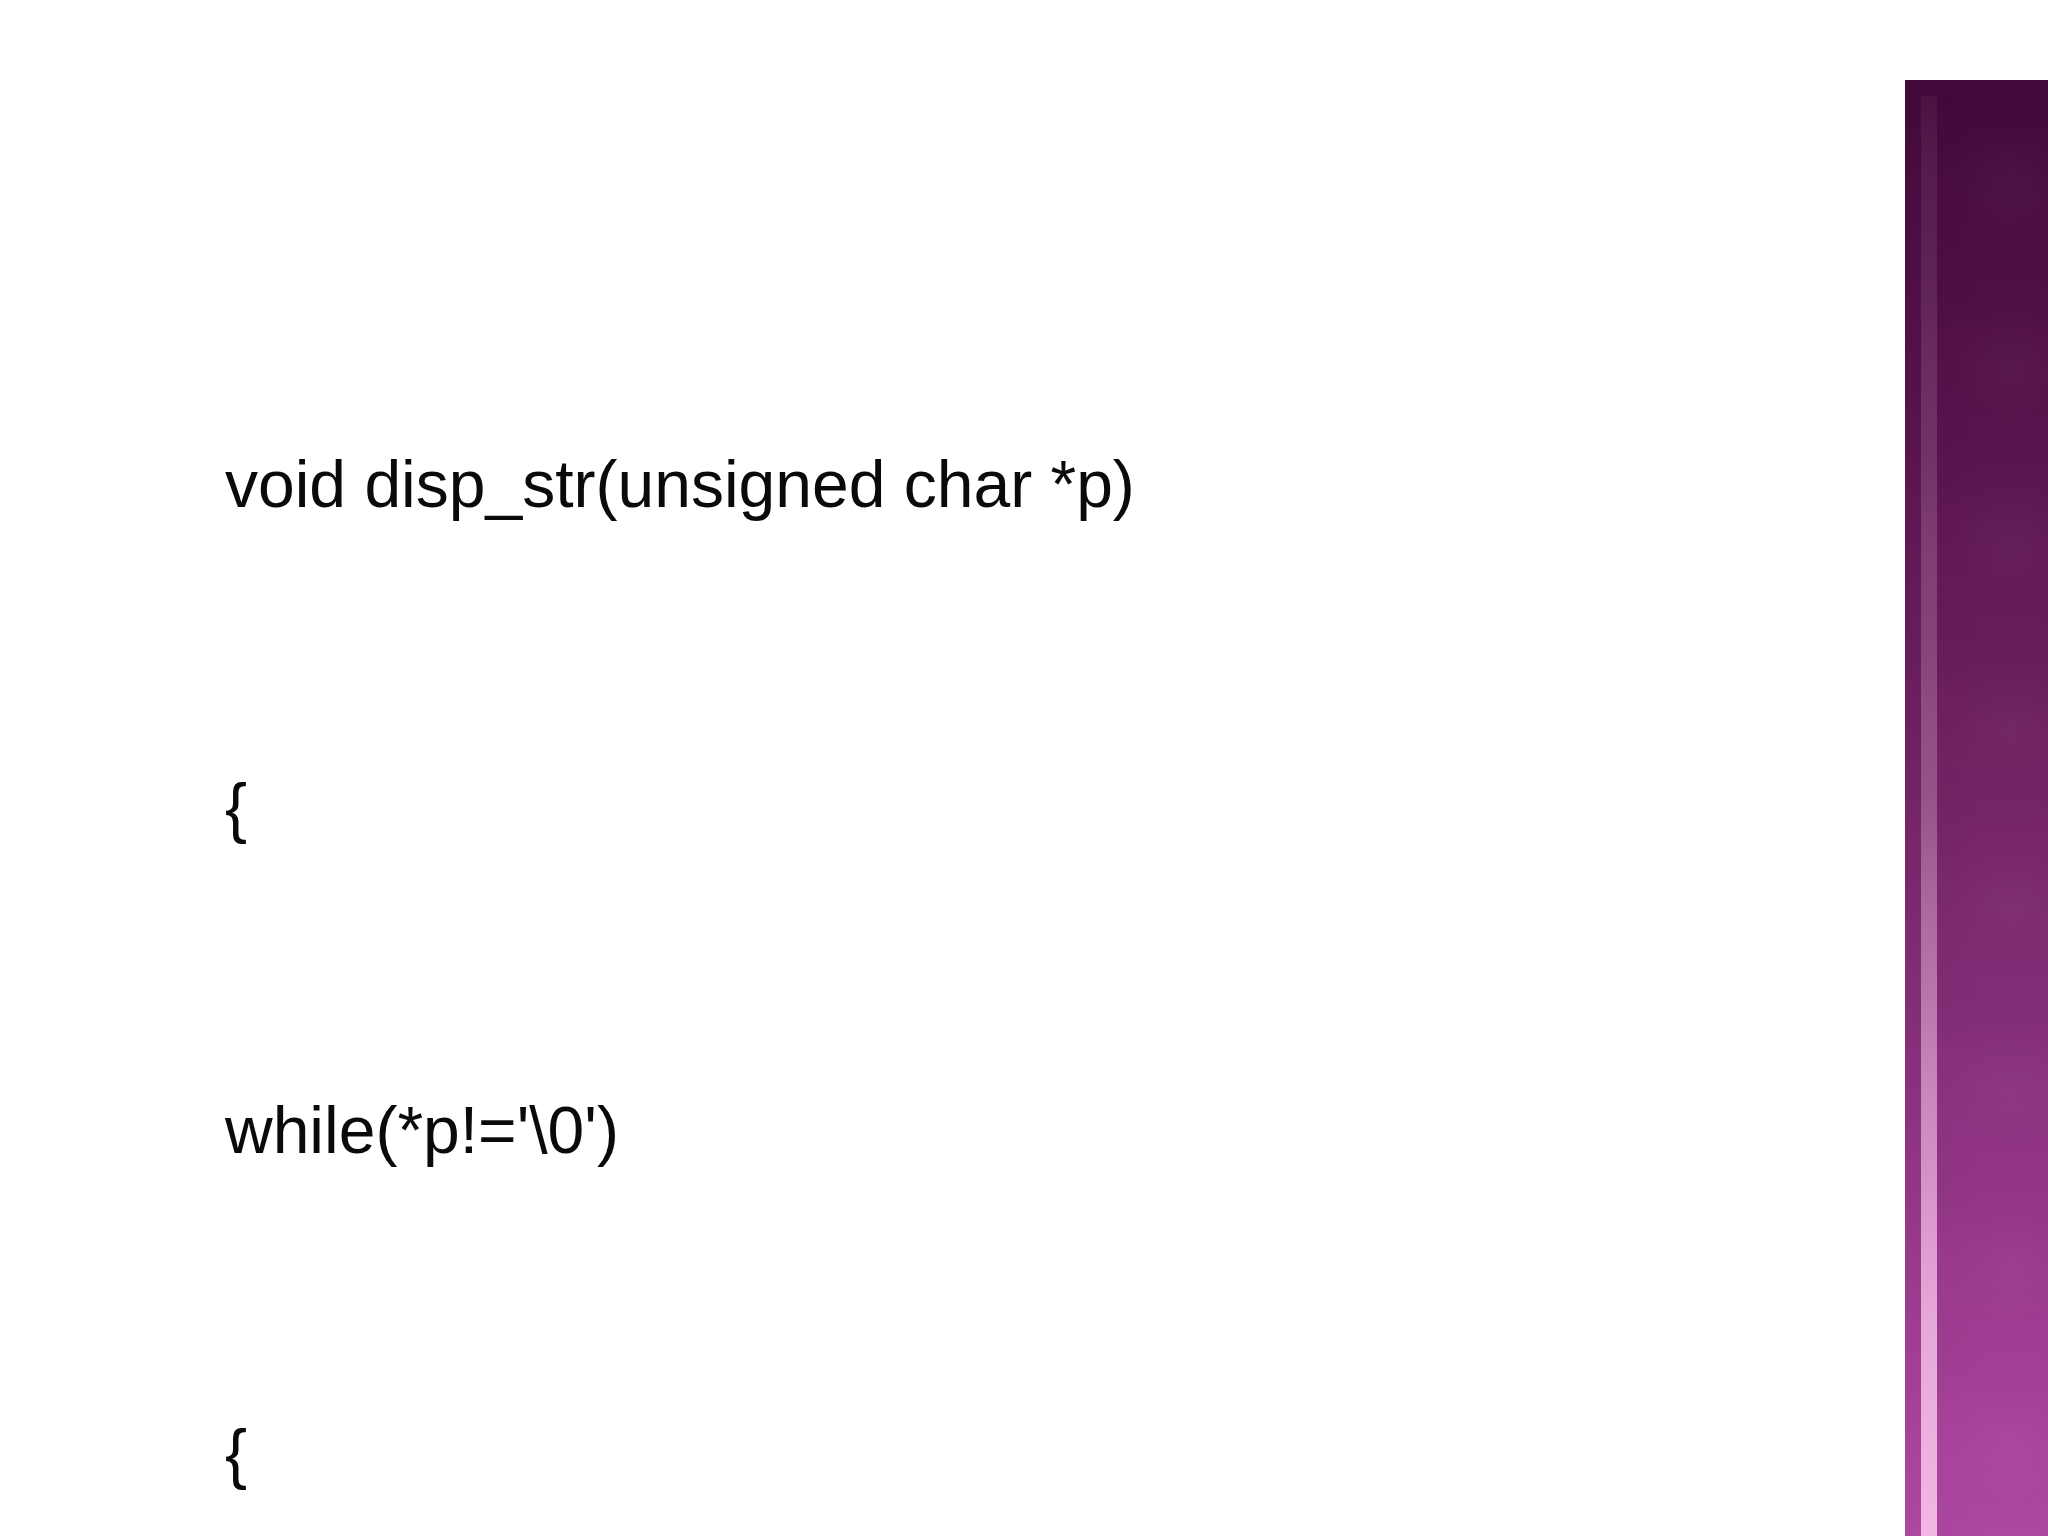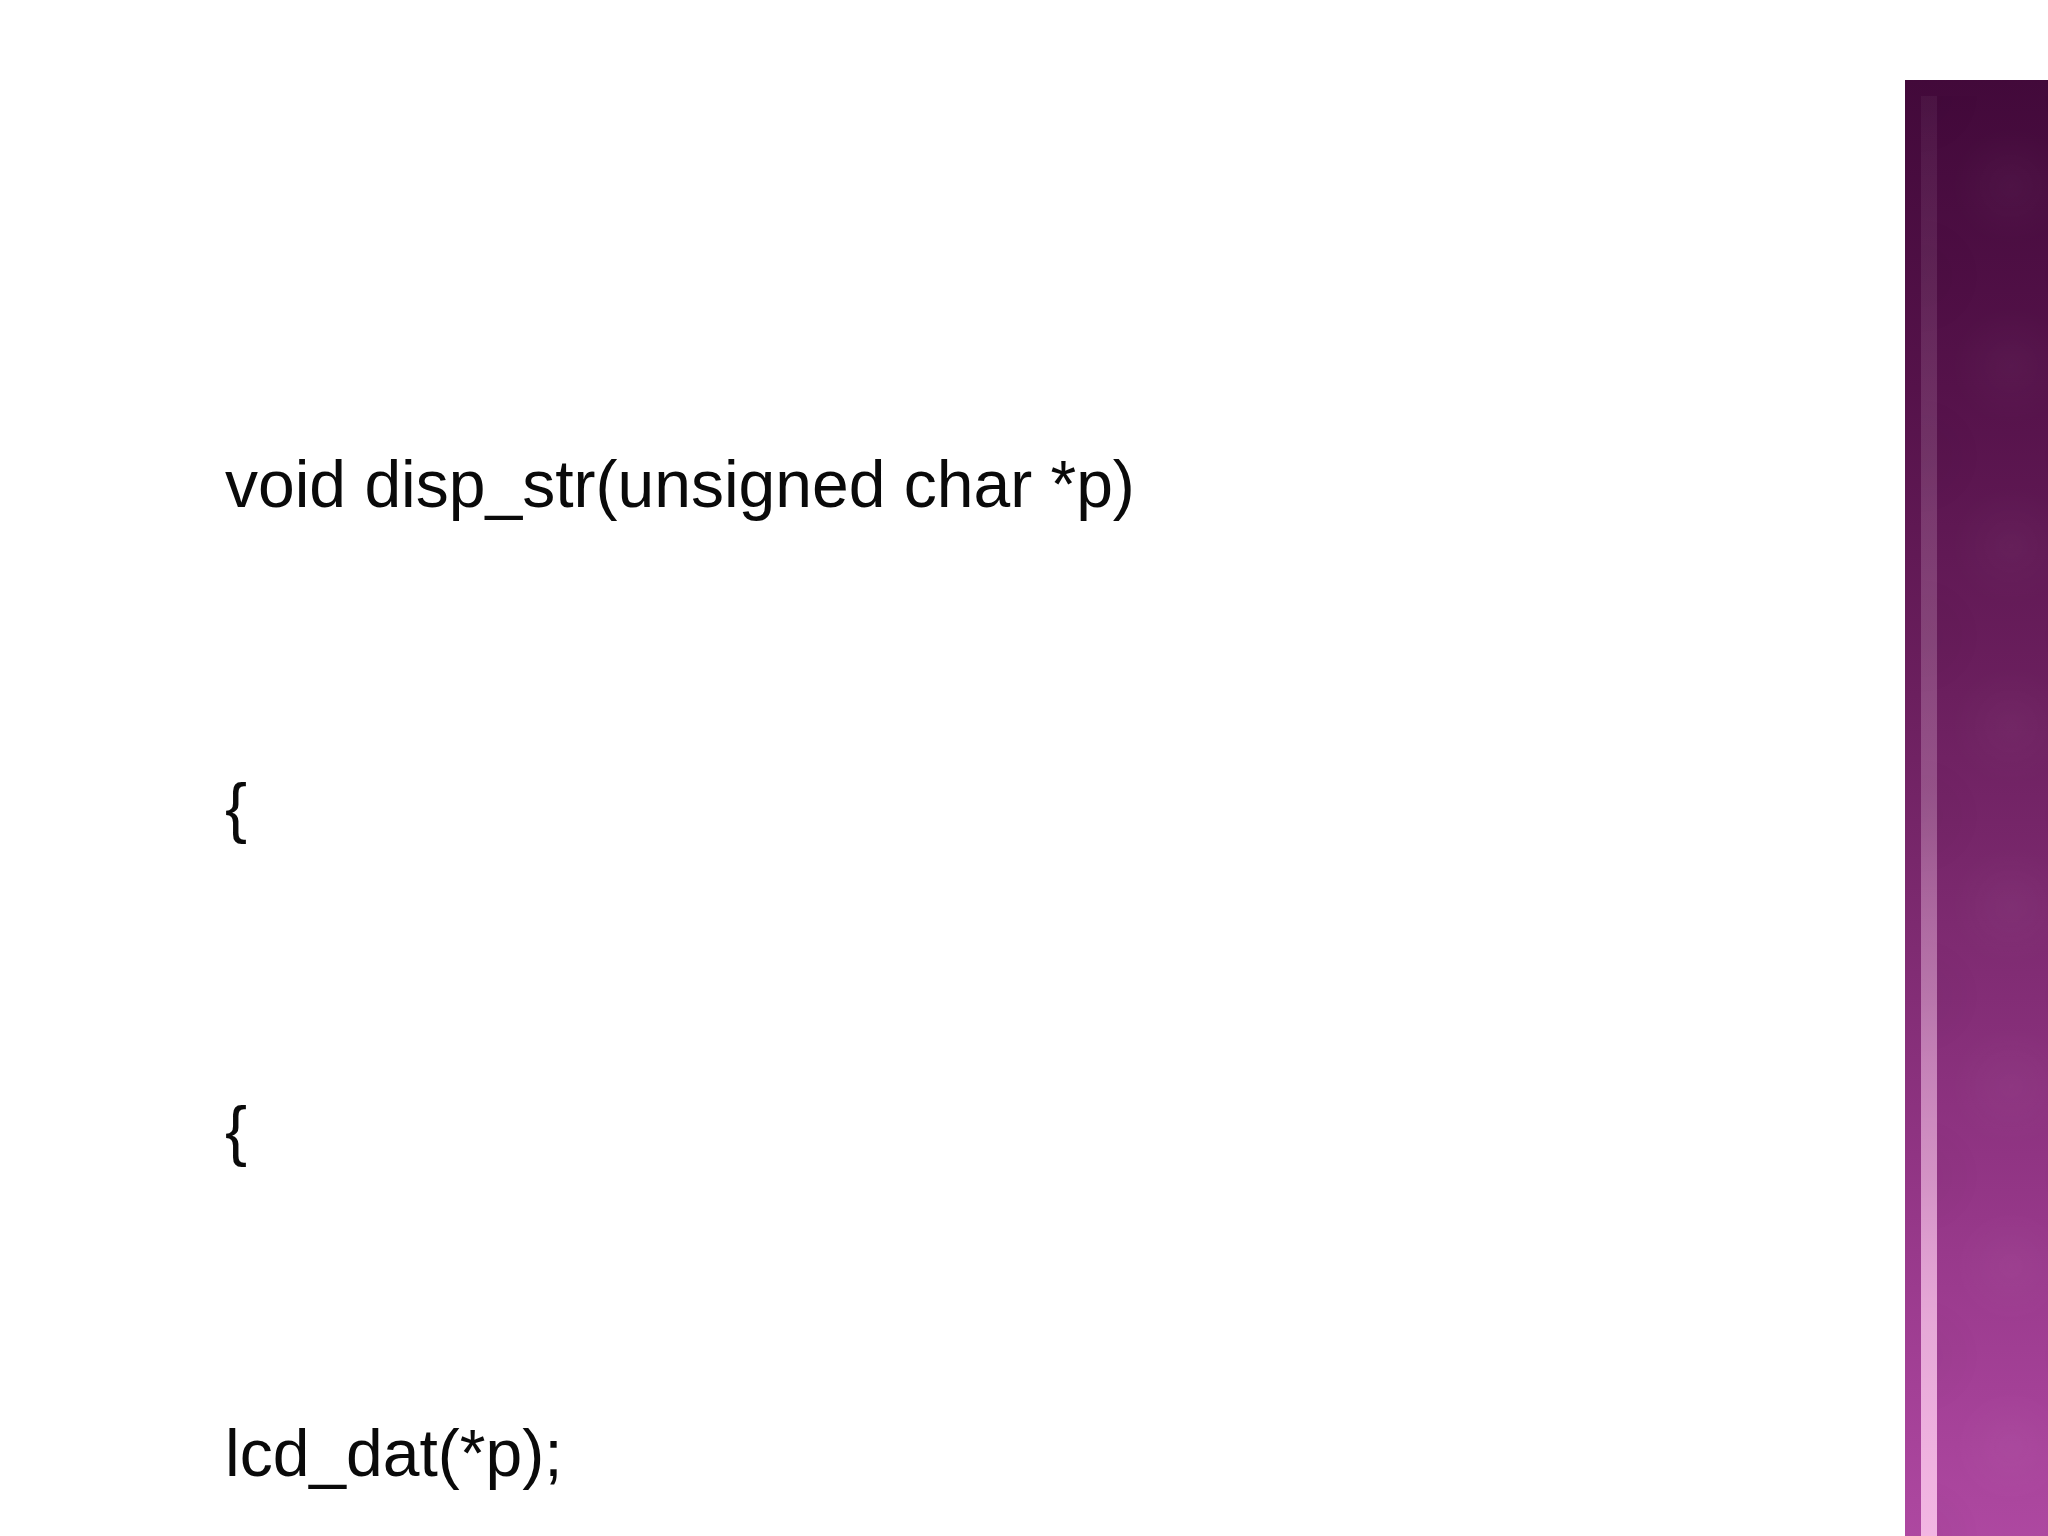--- a/index.html
+++ b/index.html
@@ -78,20 +78,21 @@
   }
 </style>
 </head>
 <body>
 
 <div class="slide" style="background: rgb(255, 255, 255);">
 
   <div class="code-block" style="color: rgb(10, 10, 10);">
     <div class="code-line">void disp_str(unsigned char *p)</div>
     <div class="code-line">{</div>
+    <div class="code-line">while(*p!='\0')</div>
     <div class="code-line">{</div>
     <div class="code-line">lcd_dat(*p);</div>
     
     
     
     
     
     
     
     

